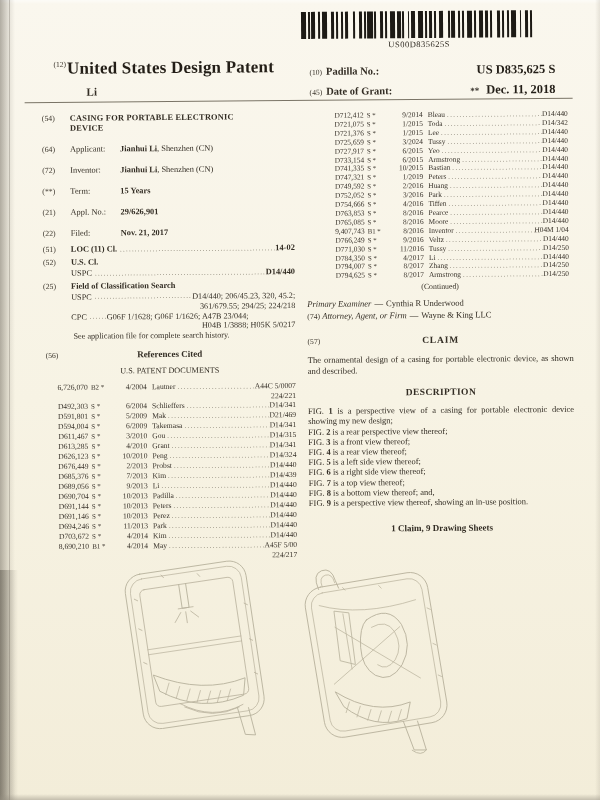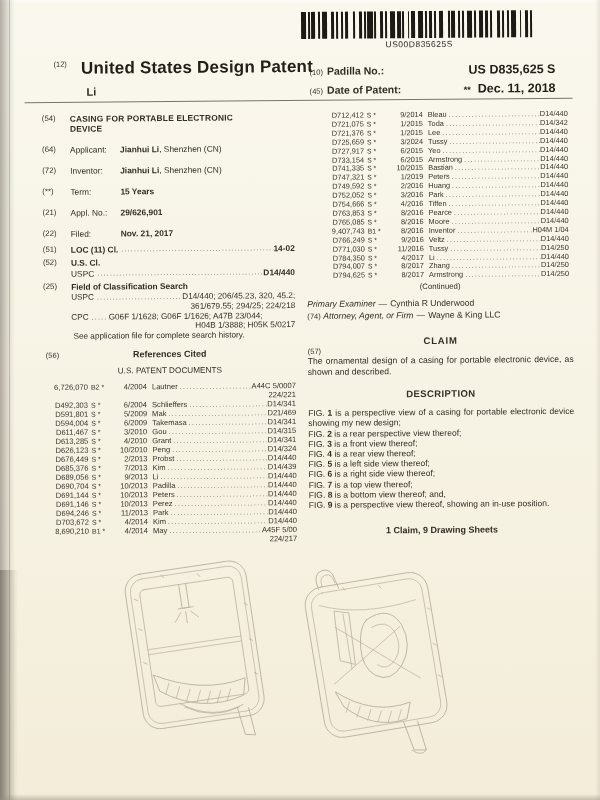--- a/index.html
+++ b/index.html
@@ -1,29 +1,29 @@
 <!DOCTYPE html>
 <html><head>
 <meta charset="utf-8">
 <style>
   html,body{margin:0;padding:0;background:#e8e4d6;}
   .page{position:relative;width:600px;height:800px;overflow:hidden;
     background:linear-gradient(to bottom,#faf7ee,#f7f3e4 50%,#f3edd9);
-    font-family:Liberation Sans, sans-serif;color:#332d24;}
+    font-family:Liberation Serif, serif;color:#332d24;}
   .content{position:absolute;inset:0;transform:rotate(-0.45deg);transform-origin:300px 400px;}
 
   
   .barcode-wrap{position:absolute;left:296px;top:12px;width:252px;text-align:center;}
   .barcode{display:flex;height:27px;justify-content:center;}
   .barcode .bar{background:#1d1a15;}
   .barcode .gap{background:transparent;}
   .barcode-text{font-size:8.5px;margin-top:1px;letter-spacing:.5px;color:#2e2921;}
   .code{font-size:7.6px;color:#3a342b;}
   .hdr-left{position:absolute;left:56px;top:57px;white-space:nowrap;}
-  .hdr-left .code{vertical-align:7px;margin-right:14px;}
+  .hdr-left .code{vertical-align:7px;margin-right:1px;}
   .hdr-title{font-size:17px;font-weight:bold;letter-spacing:.2px;color:#231e17;}
   .hdr-surname{position:absolute;left:89px;top:84px;font-weight:bold;font-size:11px;}
   .hdr-right{position:absolute;left:312px;top:64px;width:246px;}
   .hdr-row{display:flex;align-items:baseline;margin-bottom:5px;}
   .hdr-row .code{margin-right:4px;}
   .hdr-lbl{font-weight:bold;font-size:10.5px;}
   .hdr-val{margin-left:auto;font-weight:bold;font-size:12.5px;color:#231e17;white-space:nowrap;}
   .date-marker{font-size:9px;font-weight:bold;margin-right:7px;}
   .hrule{position:absolute;left:27px;top:100px;width:548px;height:1px;background:#7a7466;}
 
@@ -64,21 +64,21 @@
   .ref-extra{font-size:7.6px;line-height:9px;text-align:right;}
   .col-right .ref-table{padding-left:14px;width:248px;}
   .col-right .ref-row{font-size:7.4px;line-height:8.9px;}
   .continued{text-align:center;font-size:7.8px;margin-top:2px;}
 
   .agent-line{font-size:8.6px;line-height:11px;margin-top:7px;}
   .agent-line .it{font-style:italic;}
   .agent-line.attorney{margin-top:1px;}
   .sep{margin:0 3px;}
   .claim-head{position:relative;margin-top:14px;}
-  .claim-code{position:absolute;left:0;top:11px;}
+  .claim-code{position:absolute;left:0;top:1px;}
   .claim-title{text-align:center;font-weight:bold;font-size:9.5px;letter-spacing:.8px;}
   .claim-text{margin-top:9px;font-size:8.6px;line-height:10.5px;text-align:justify;}
   .desc-head{text-align:center;font-weight:bold;font-size:9.5px;letter-spacing:.4px;margin-top:12px;}
   .fig-lines{margin-top:8px;font-size:8.5px;line-height:10.2px;text-align:justify;}
   .fig-num{font-weight:bold;}
   .sheets-note{text-align:center;font-weight:bold;font-size:9px;margin-top:16px;}
 
   
   .fig1{position:absolute;left:112px;top:550px;}
   .fig2{position:absolute;left:284px;top:558px;}
@@ -194,21 +194,21 @@
     <div class="hdr-surname">Li</div>
 
     <div class="hdr-right">
       <div class="hdr-row">
         <span class="code">(10)</span>
         <span class="hdr-lbl">Padilla No.:</span>
         <span class="hdr-val">US D835,625 S</span>
       </div>
       <div class="hdr-row">
         <span class="code">(45)</span>
-        <span class="hdr-lbl">Date of Patent:</span>
+        <span class="hdr-lbl">Date of Grant:</span>
         <span class="hdr-val"><span class="date-marker">**</span><span>Dec. 11, 2018</span></span>
       </div>
     </div>
 
     <div class="hrule"></div>
 
     <div class="col-left">
       <div class="bib-row bib-title">
         <span class="code">(54)</span>
         <span class="val">CASING FOR PORTABLE ELECTRONIC DEVICE</span>

